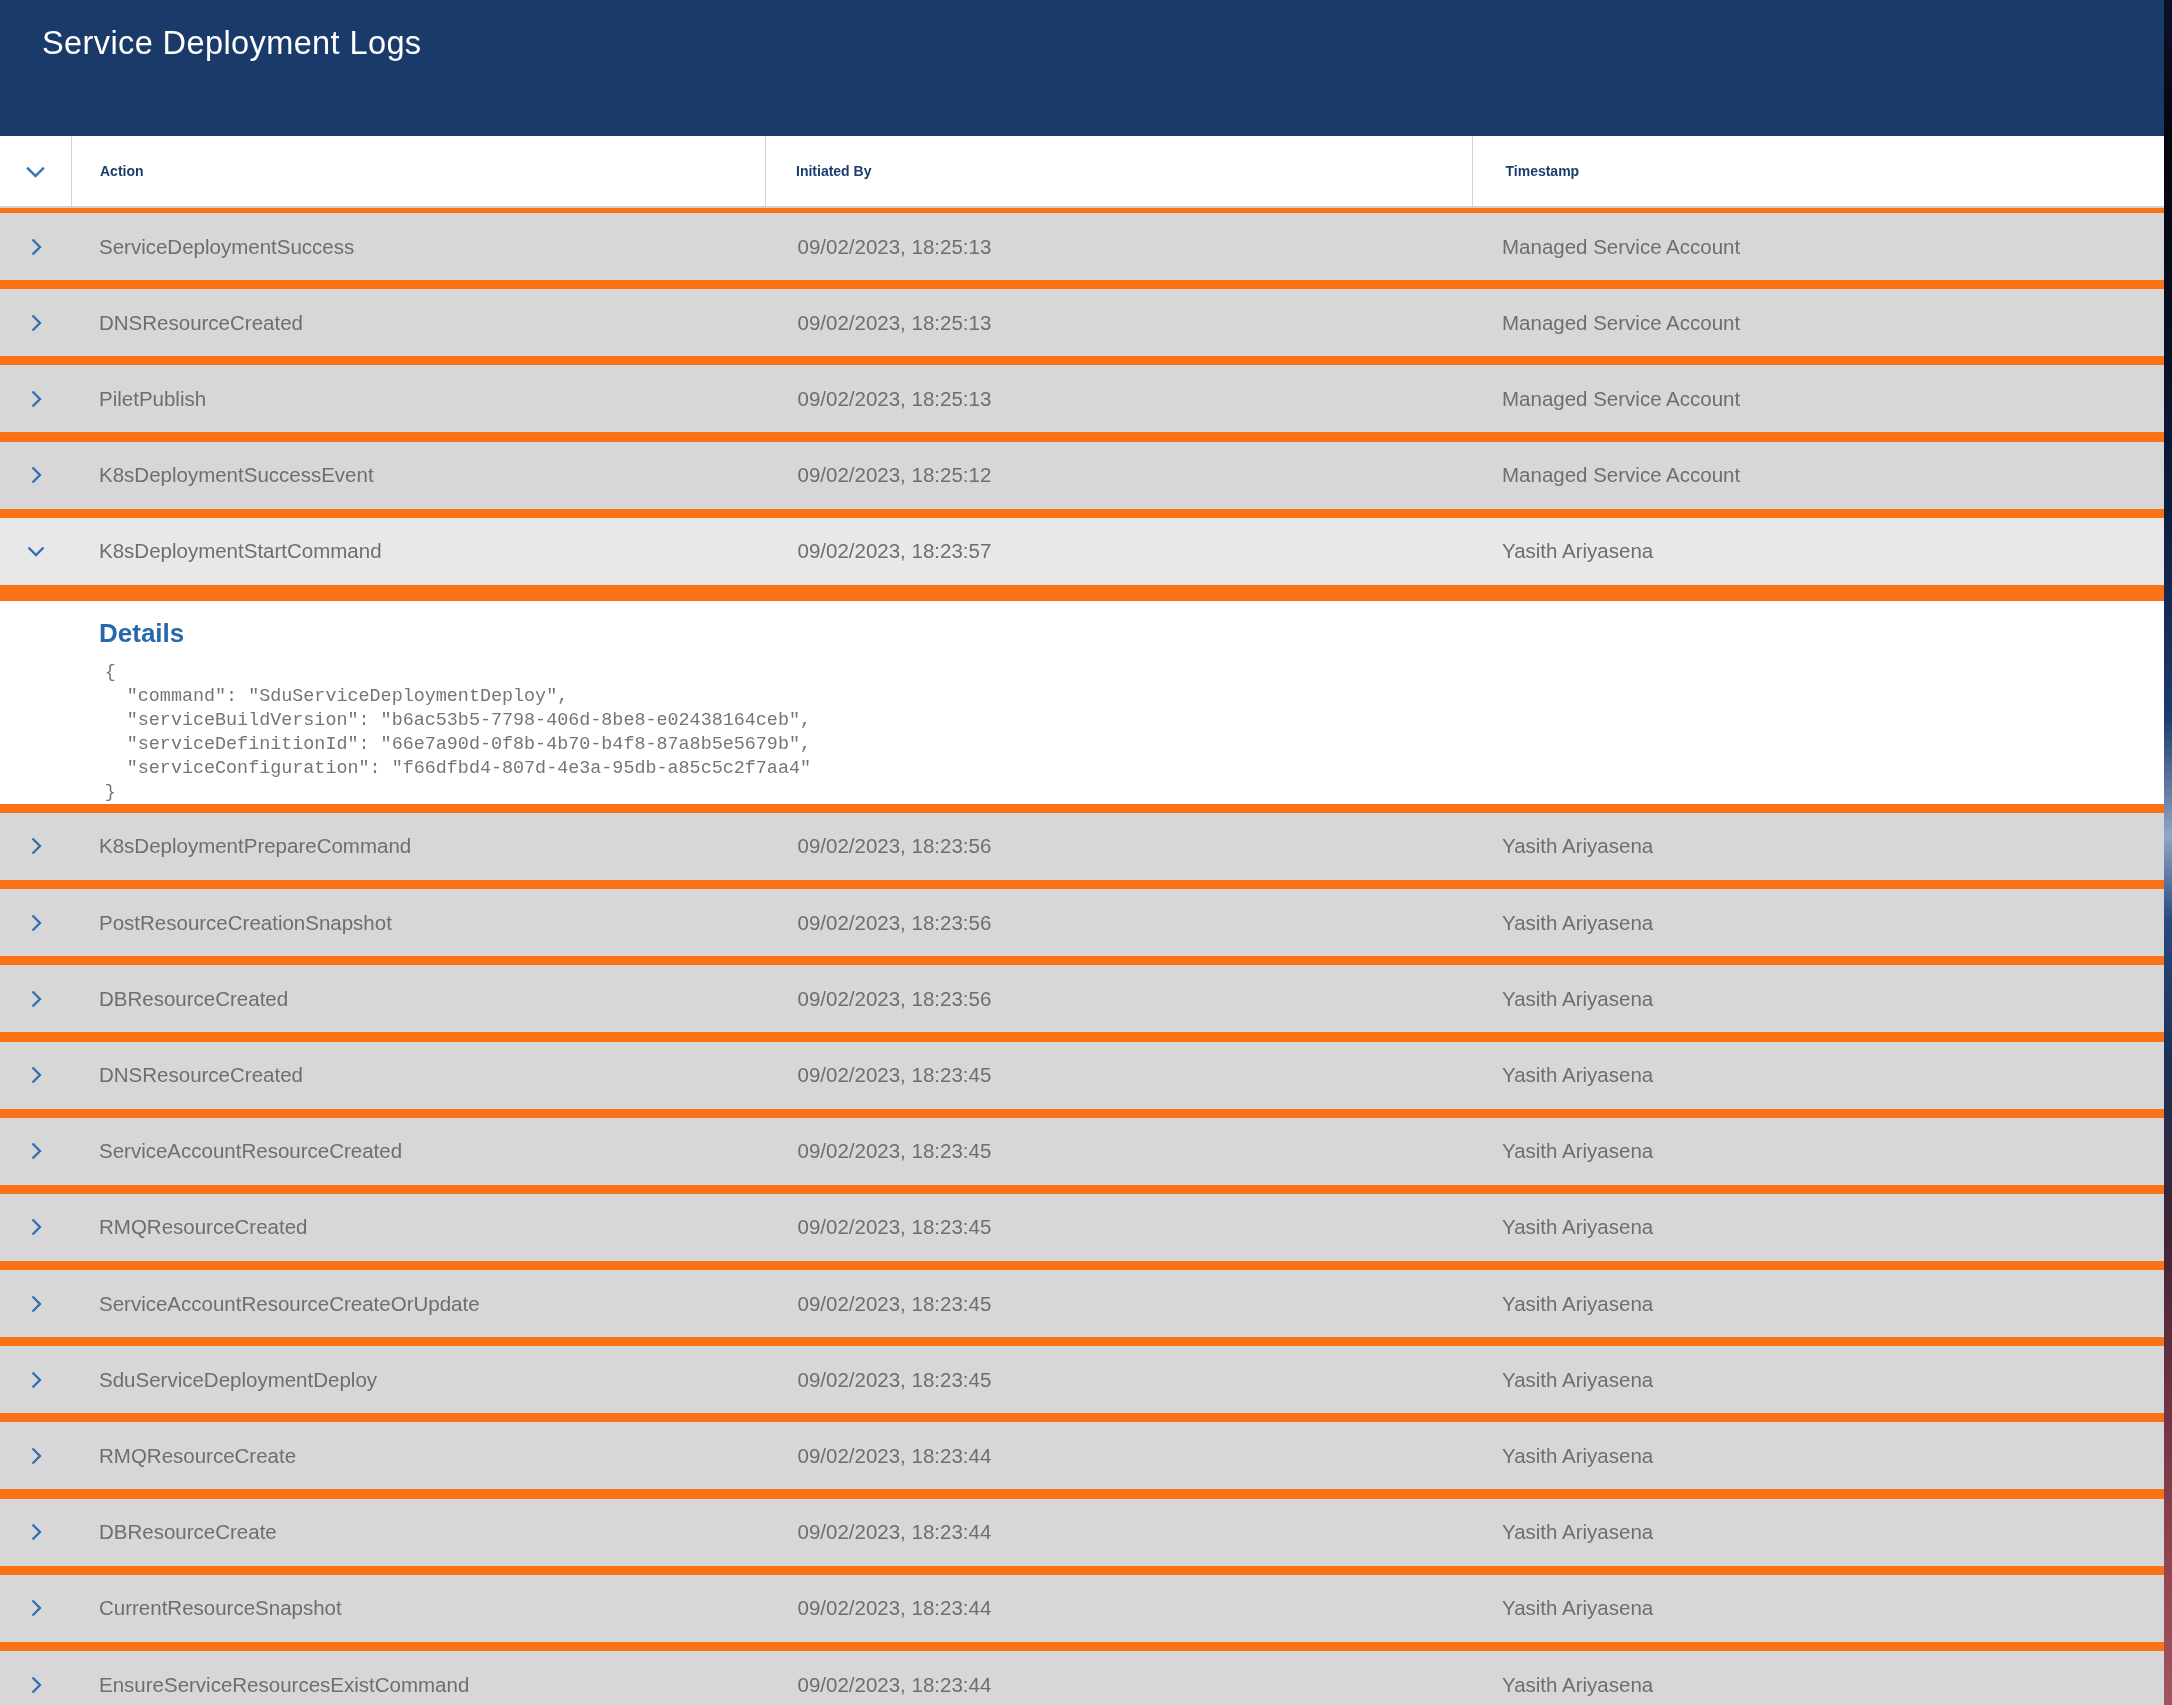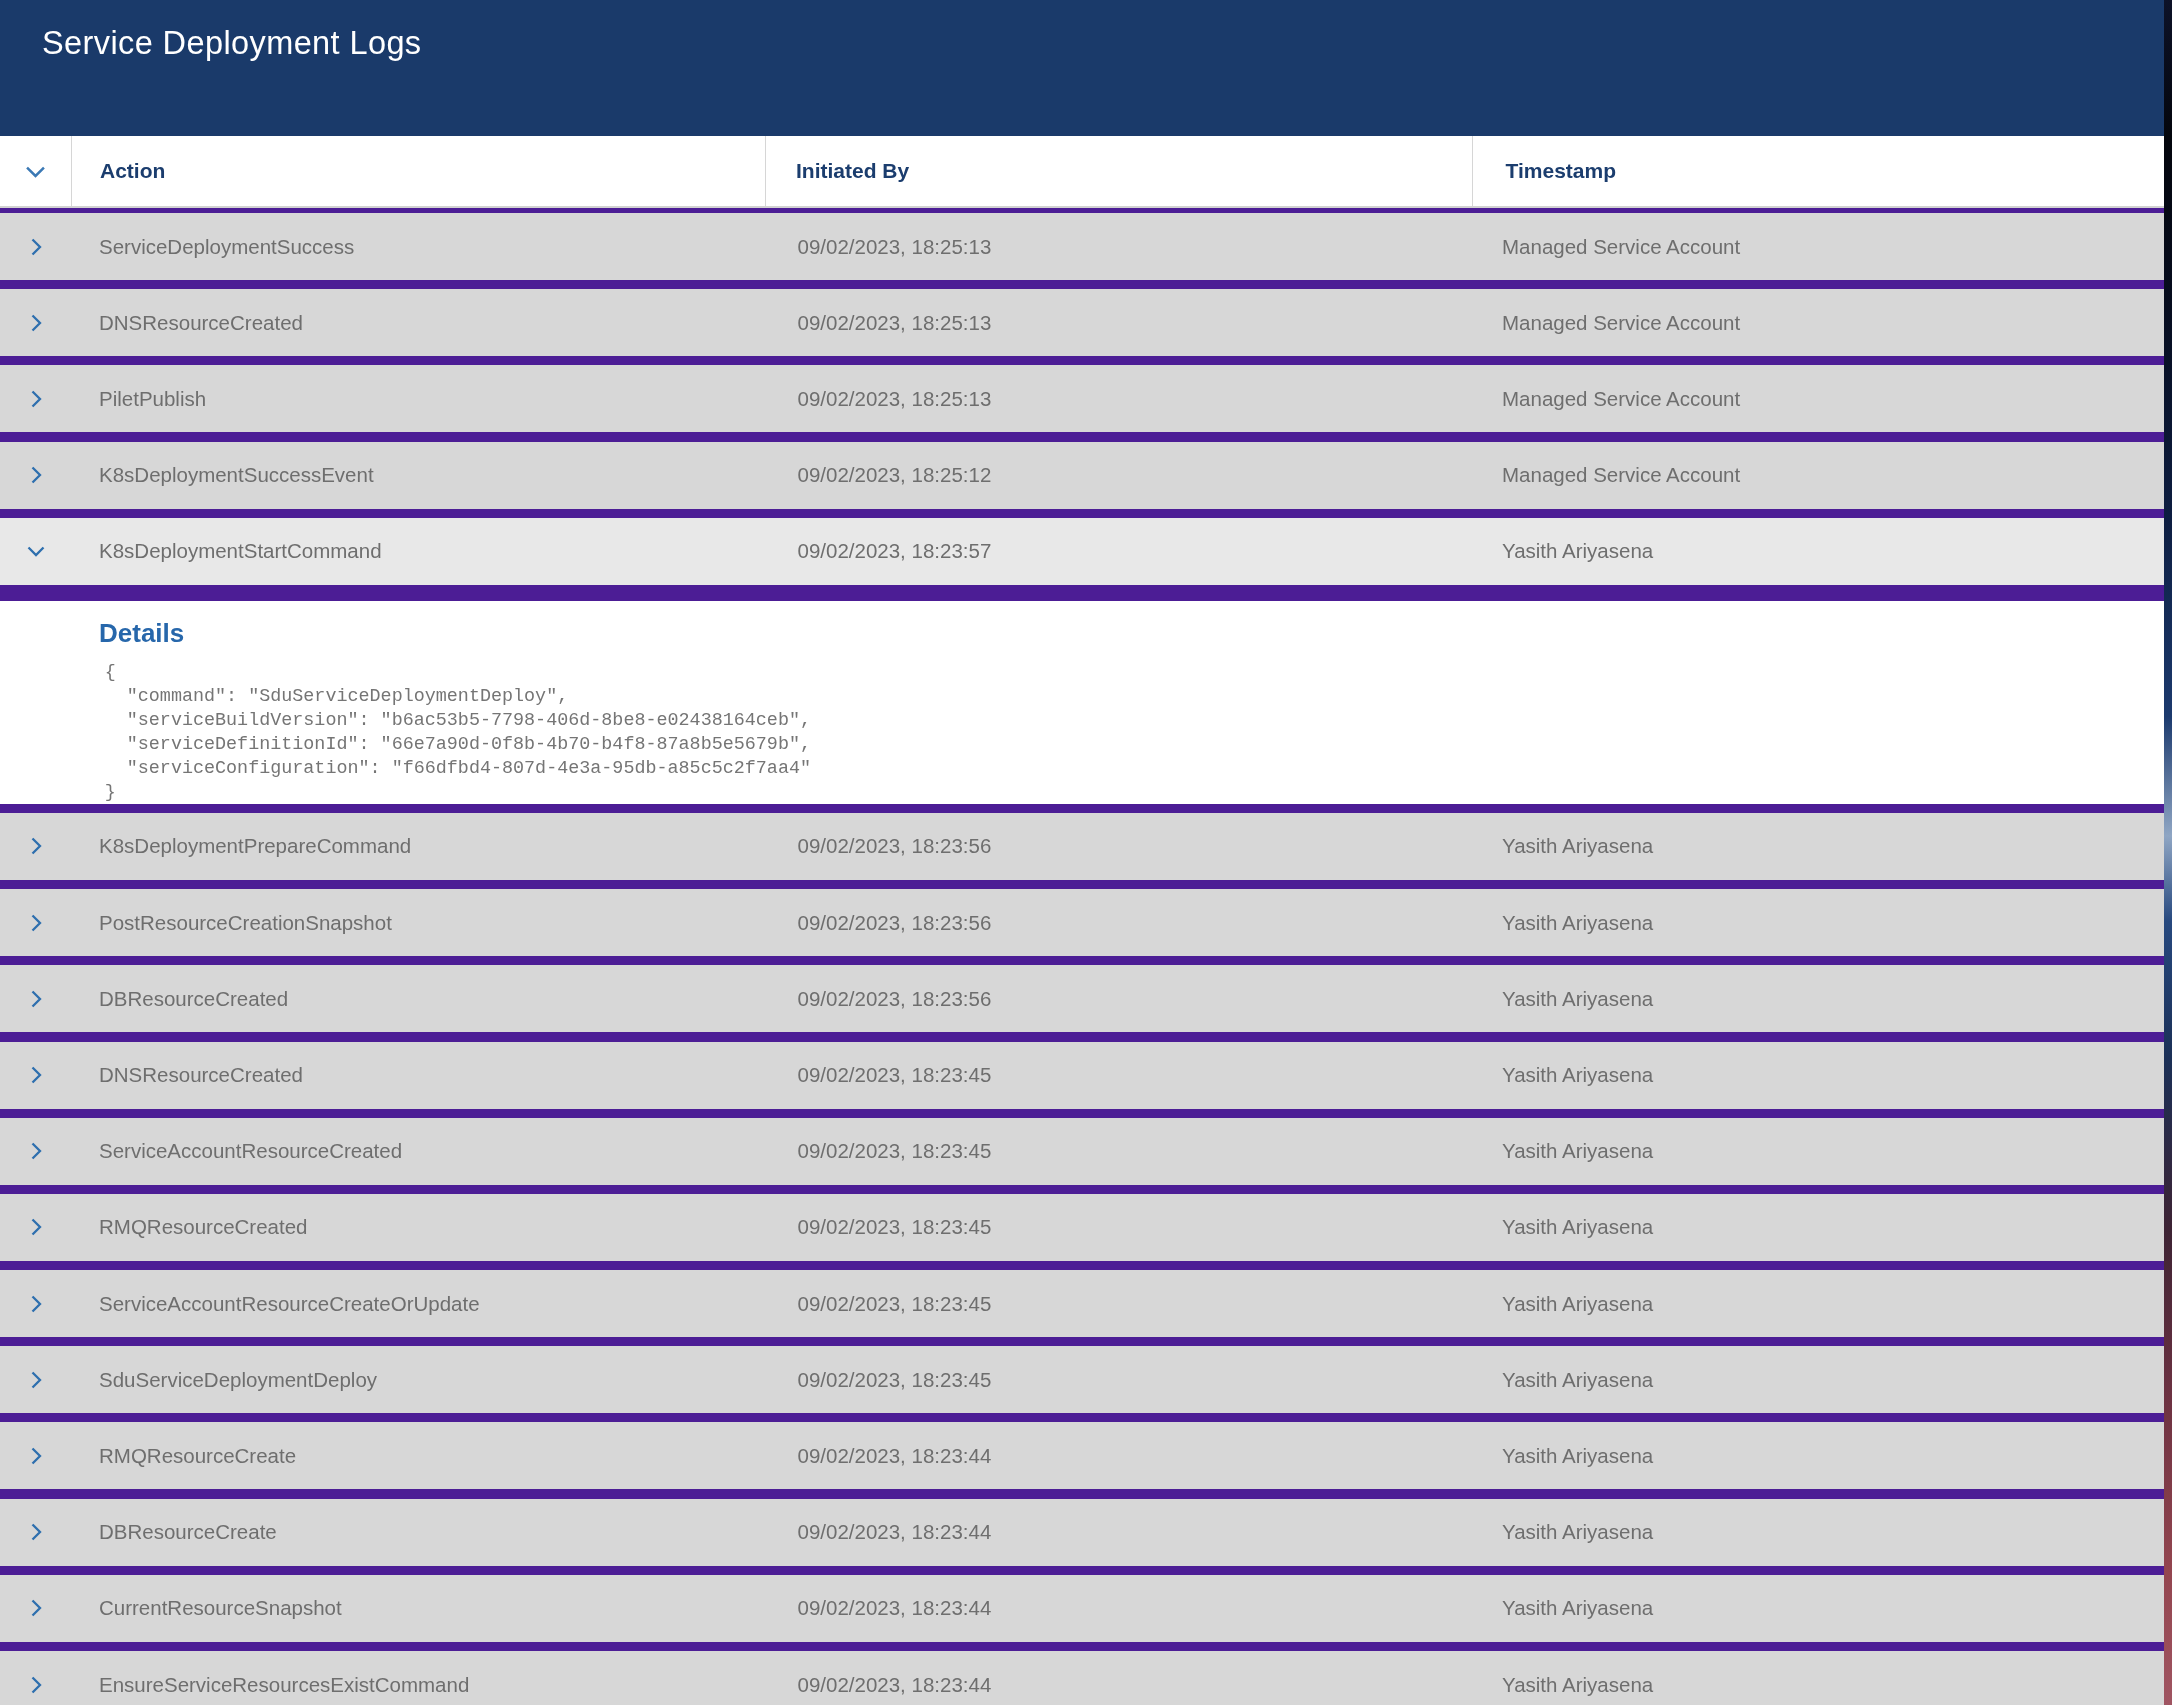--- a/index.html
+++ b/index.html
@@ -2,21 +2,21 @@
 <html style="font-size:11.3px"><head>
 <meta charset="utf-8">
 <style>
   * { margin: 0; padding: 0; box-sizing: border-box; }
   html, body {
     width: 2172px; height: 1706px;
     overflow: hidden;
     background: #ffffff;
     font-family: "Liberation Sans", sans-serif;
   }
-  .window { position: absolute; left: 0; top: 0; width: 2165px; height: 1706px; background: #4c1d95; }
+  .window { position: absolute; left: 0; top: 0; width: 2165px; height: 1706px; background: #f97316; }
   .wallpaper-sliver {
     position: absolute; right: 0; top: 0; width: 7.8px; height: 1706px;
     background: linear-gradient(180deg,
       #0d1228 0%, #04060d 8%, #070d1f 18%, #0d1d40 30%,
       #1c3a6e 42%, #8fa6c4 49%, #27497f 54%, #1b3057 62%,
       #3d2334 72%, #6d3242 82%, #93454f 92%, #a05562 100%);
   }
   .app-header {
     height: 136px; background: #1a3a6a;
     padding: 25.4px 0 0 42px;
@@ -28,21 +28,21 @@
     display: grid;
     grid-template-columns: 71px 694px 707px 1fr;
     align-items: center;
   }
   .table-header-row {
     height: 72px; background: #ffffff;
     border-bottom: 2.1px solid #d2d2d2;
   }
   .table-header-row .hcell {
     height: 100%; display: flex; align-items: center;
-    font-size: 21px; font-weight: 700; color: #1b3d6e;
+    font-size: 14px; font-weight: 700; color: #1b3d6e;
     padding-left: 28px;
   }
   .table-header-row .hcell.ts { padding-left: 32.5px; }
   .table-header-row .hcell.by { padding-left: 30px; }
   .table-header-row .hcell.bordered { border-left: 1.4px solid #d6d6d6; }
   .hcell-expand {
     height: 100%; display: flex; align-items: center; justify-content: center;
   }
   .icon-btn {
     background: transparent; border: none; cursor: pointer;

